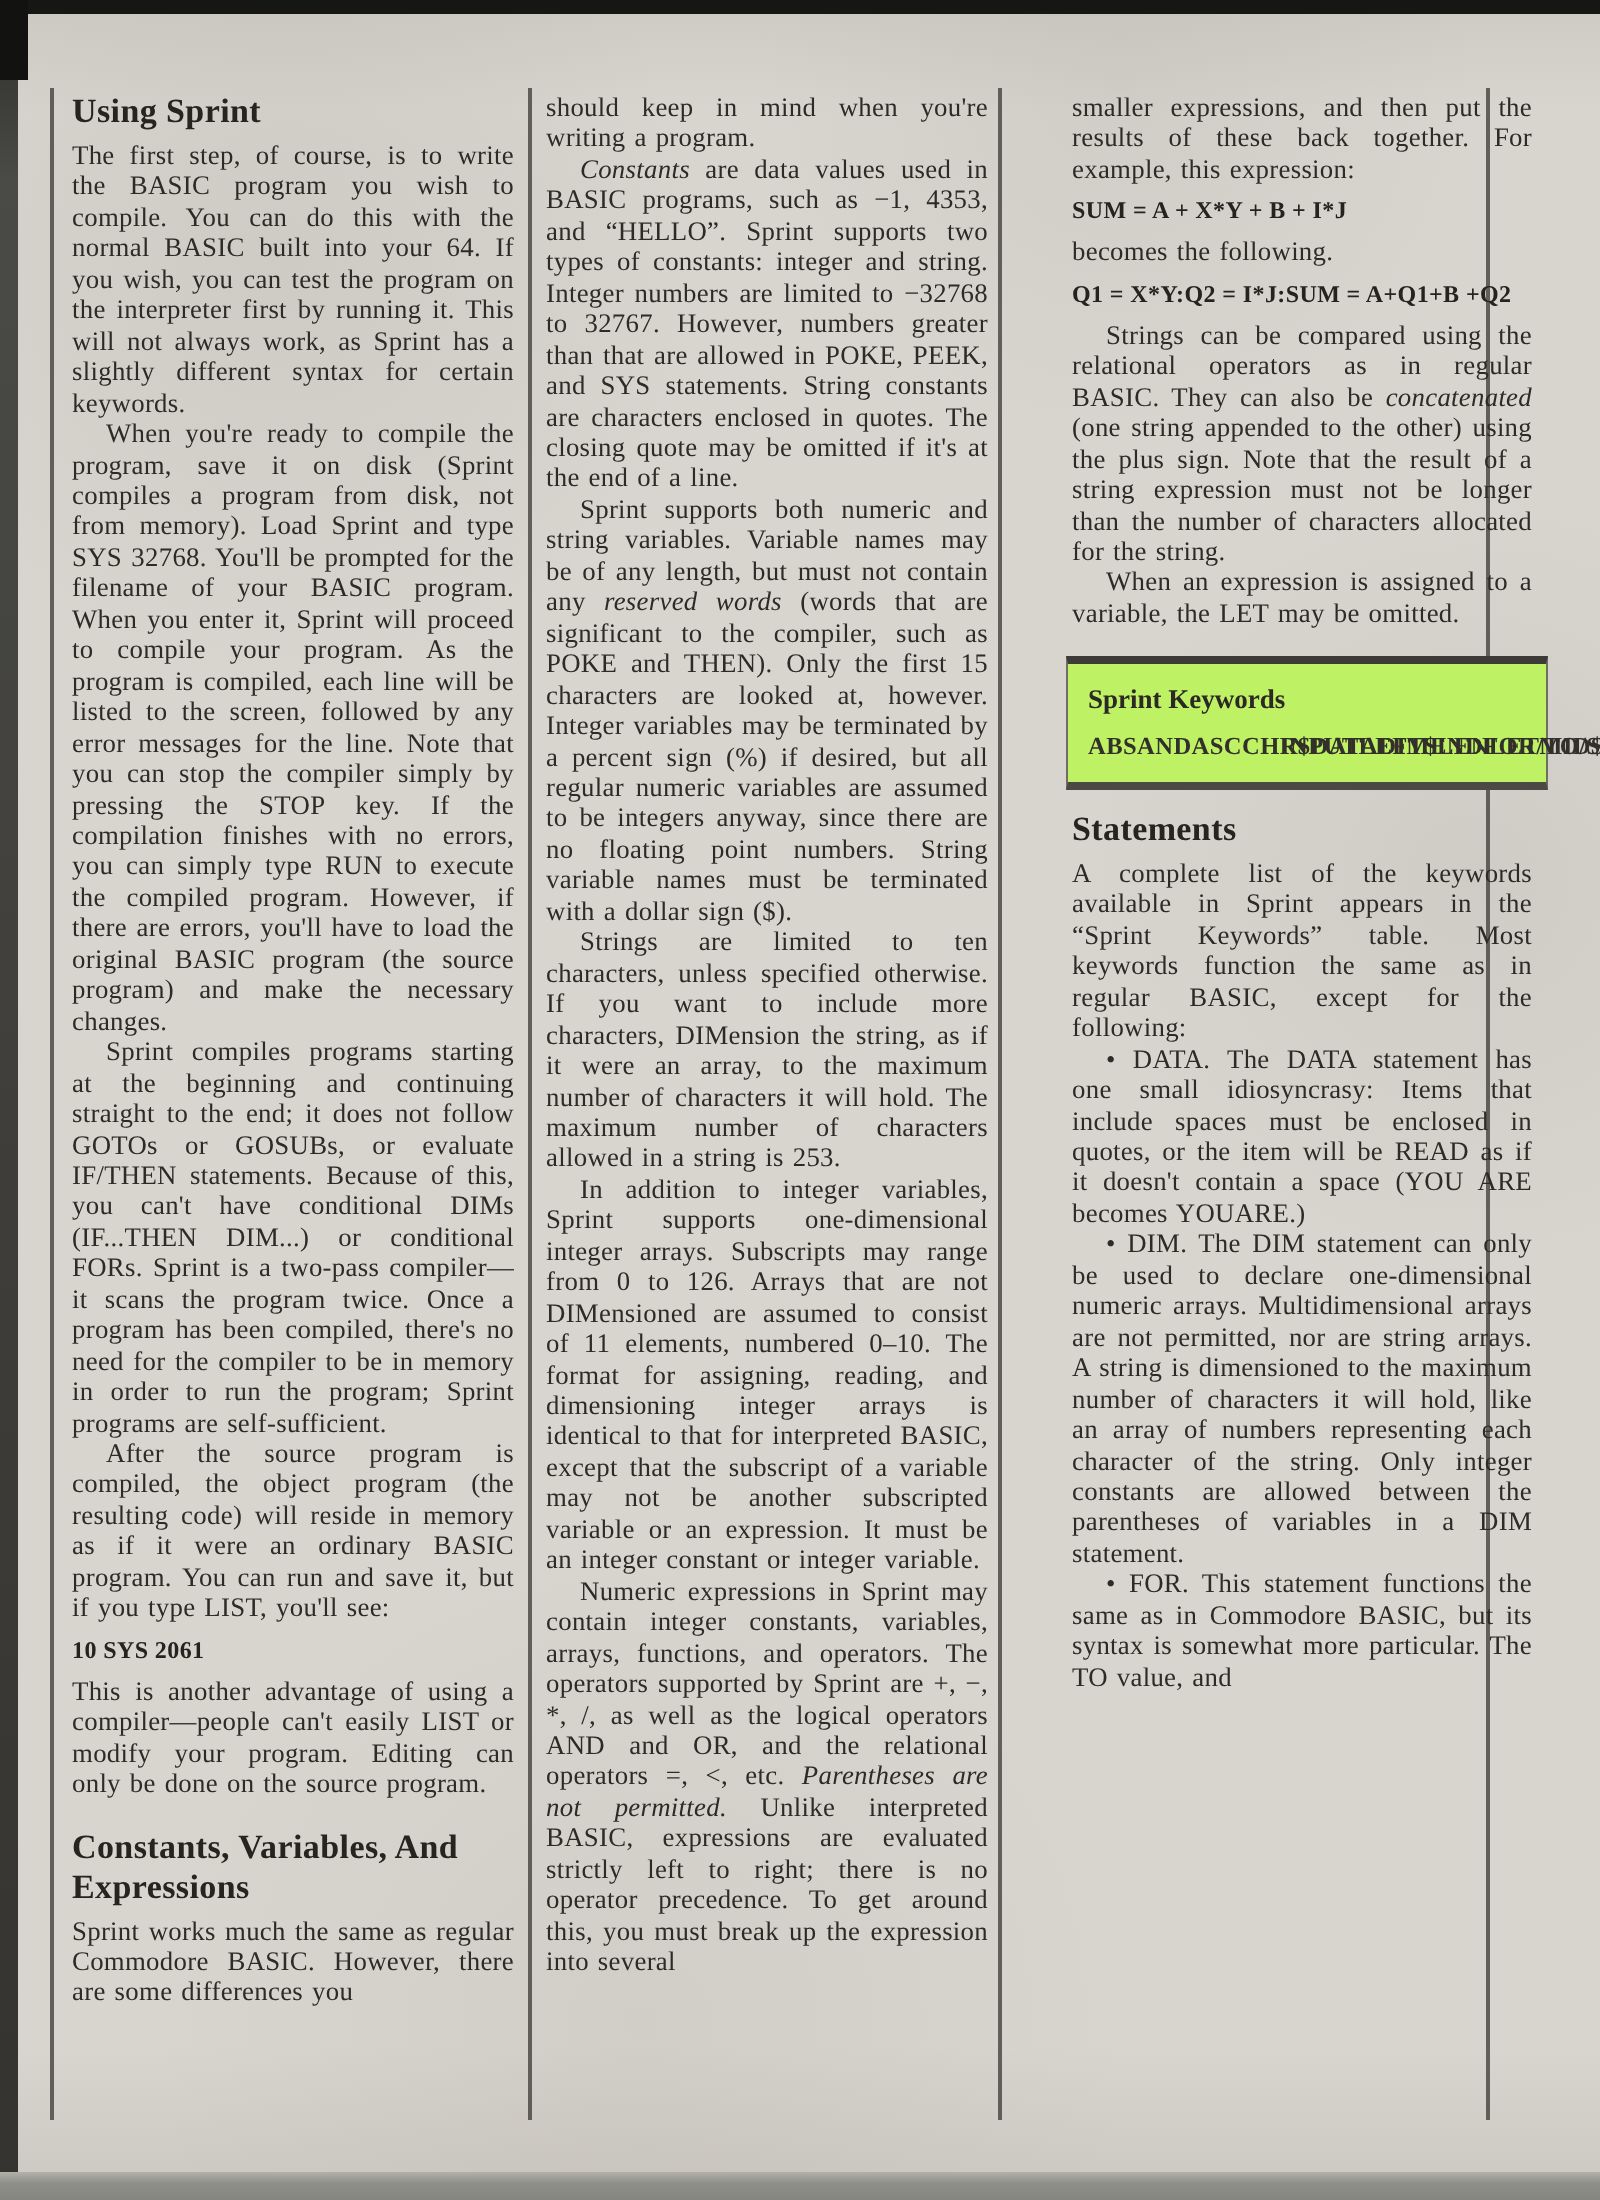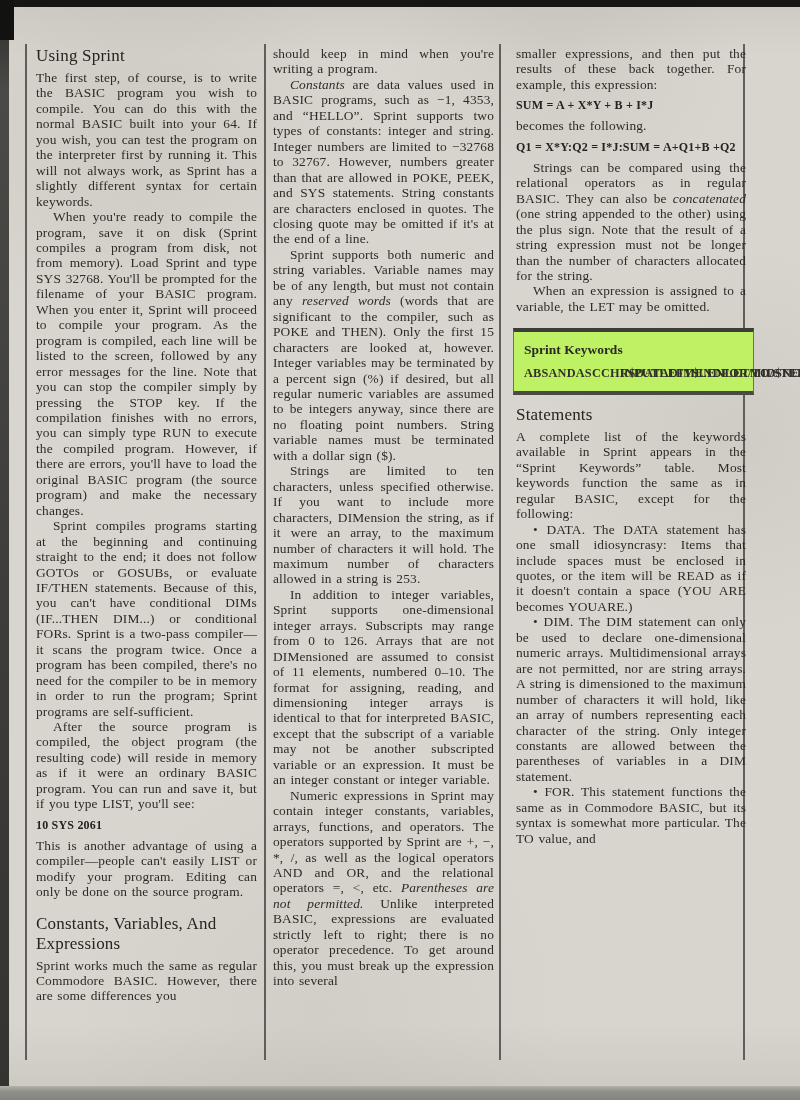--- a/index.html
+++ b/index.html
@@ -26,24 +26,24 @@
     background:linear-gradient(180deg,#b3b0a9 0,#8f8f89 40%,#85857f 100%);}
   .vrule{position:absolute;top:44px;height:1016px;width:2px;background:#4c4a45;opacity:.85;}
   .vrule.r1{left:25px;}
   .vrule.r2{left:264px;}
   .vrule.r3{left:499px;}
   .vrule.r4{left:743px;top:44px;height:1016px;}
 
   .col{position:absolute;top:46px;color:#2e2a26;}
   .col-1{left:36px;width:221px;}
   .col-2{left:273px;width:221px;}
-  .col-3{left:516px;width:230px;}
+  .col-3{left:536px;width:230px;}
 
   .heading{
-    font-size:17px;line-height:20px;font-weight:normal;margin:0 0 4px 0;
+    font-size:17px;line-height:20px;font-weight:bold;margin:0 0 4px 0;
     letter-spacing:.2px;color:#27231f;
   }
   .heading.spaced{margin-top:14px;}
   .para{
     margin:0;font-size:13.4px;line-height:15.45px;text-align:justify;
     letter-spacing:.15px;word-spacing:1px;
   }
   .para.indent{text-indent:17px;}
   .para em{font-style:italic;}
   .code{

